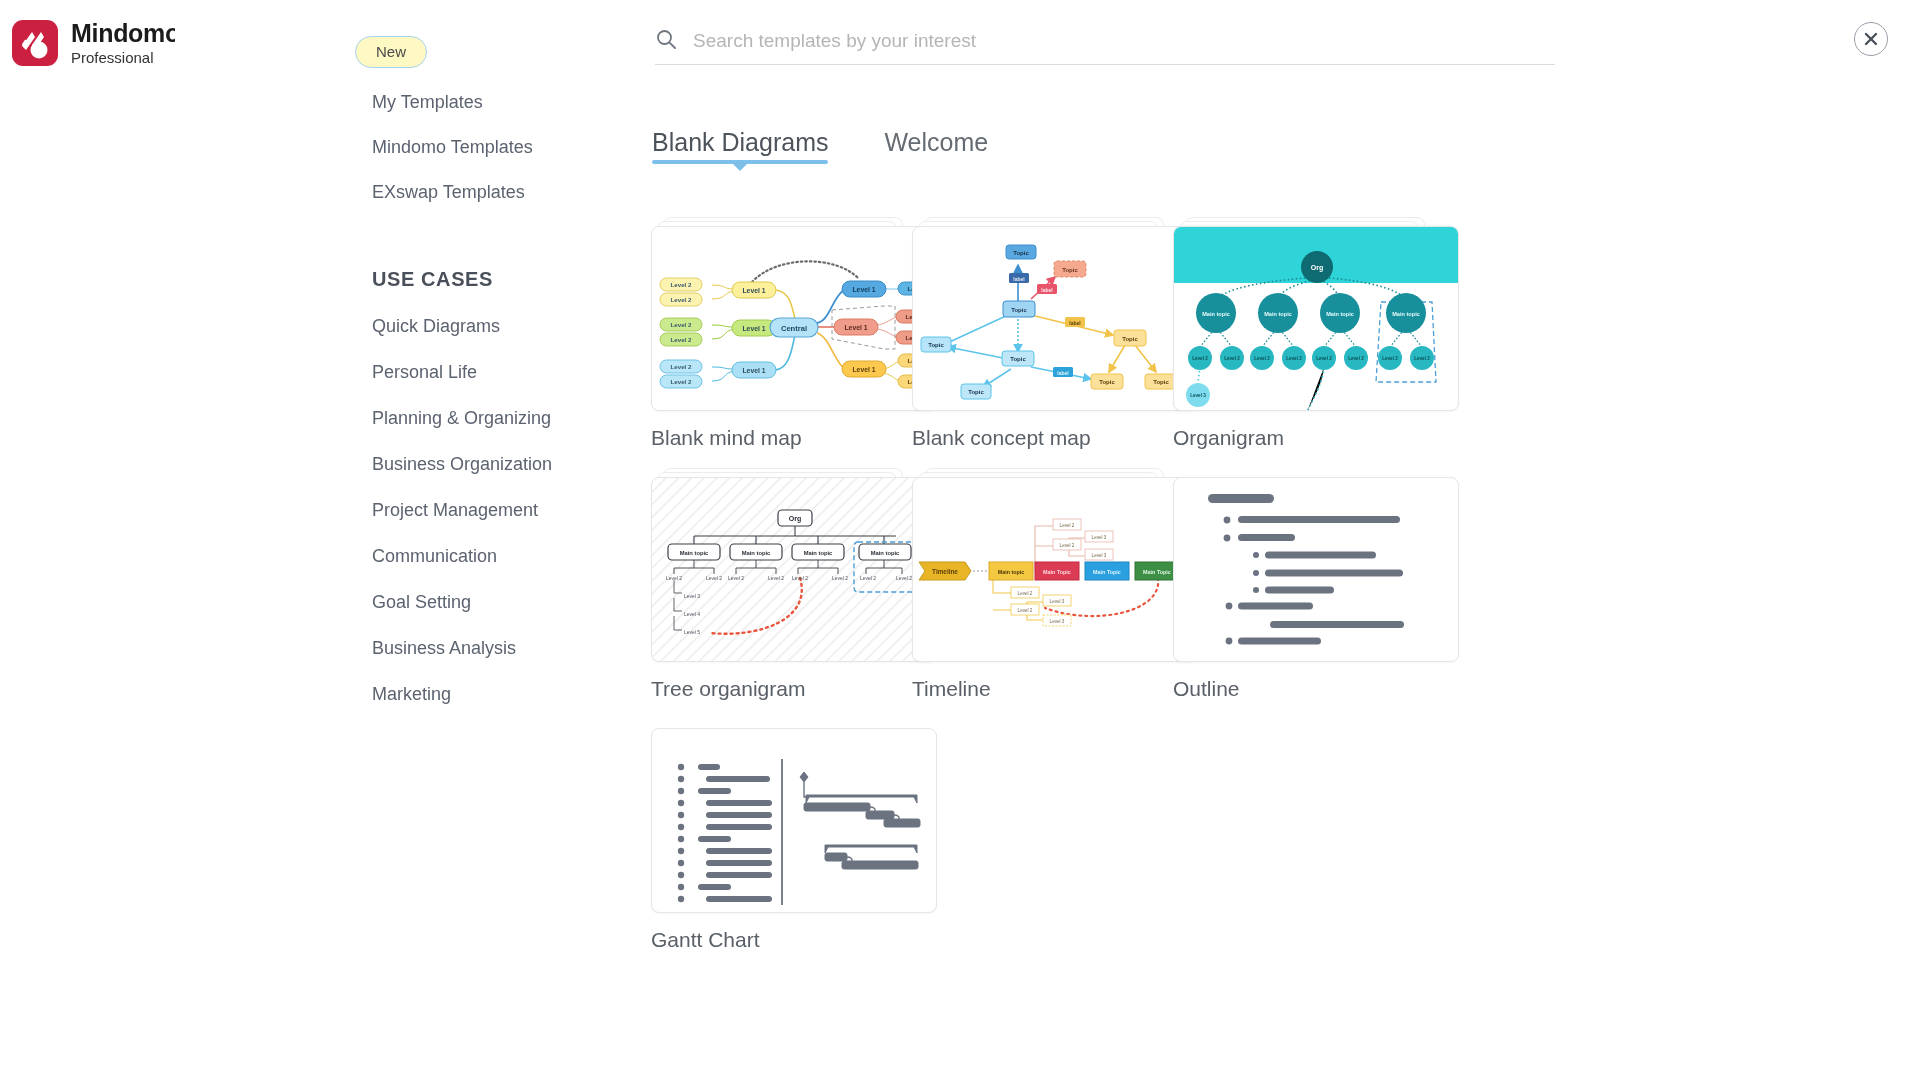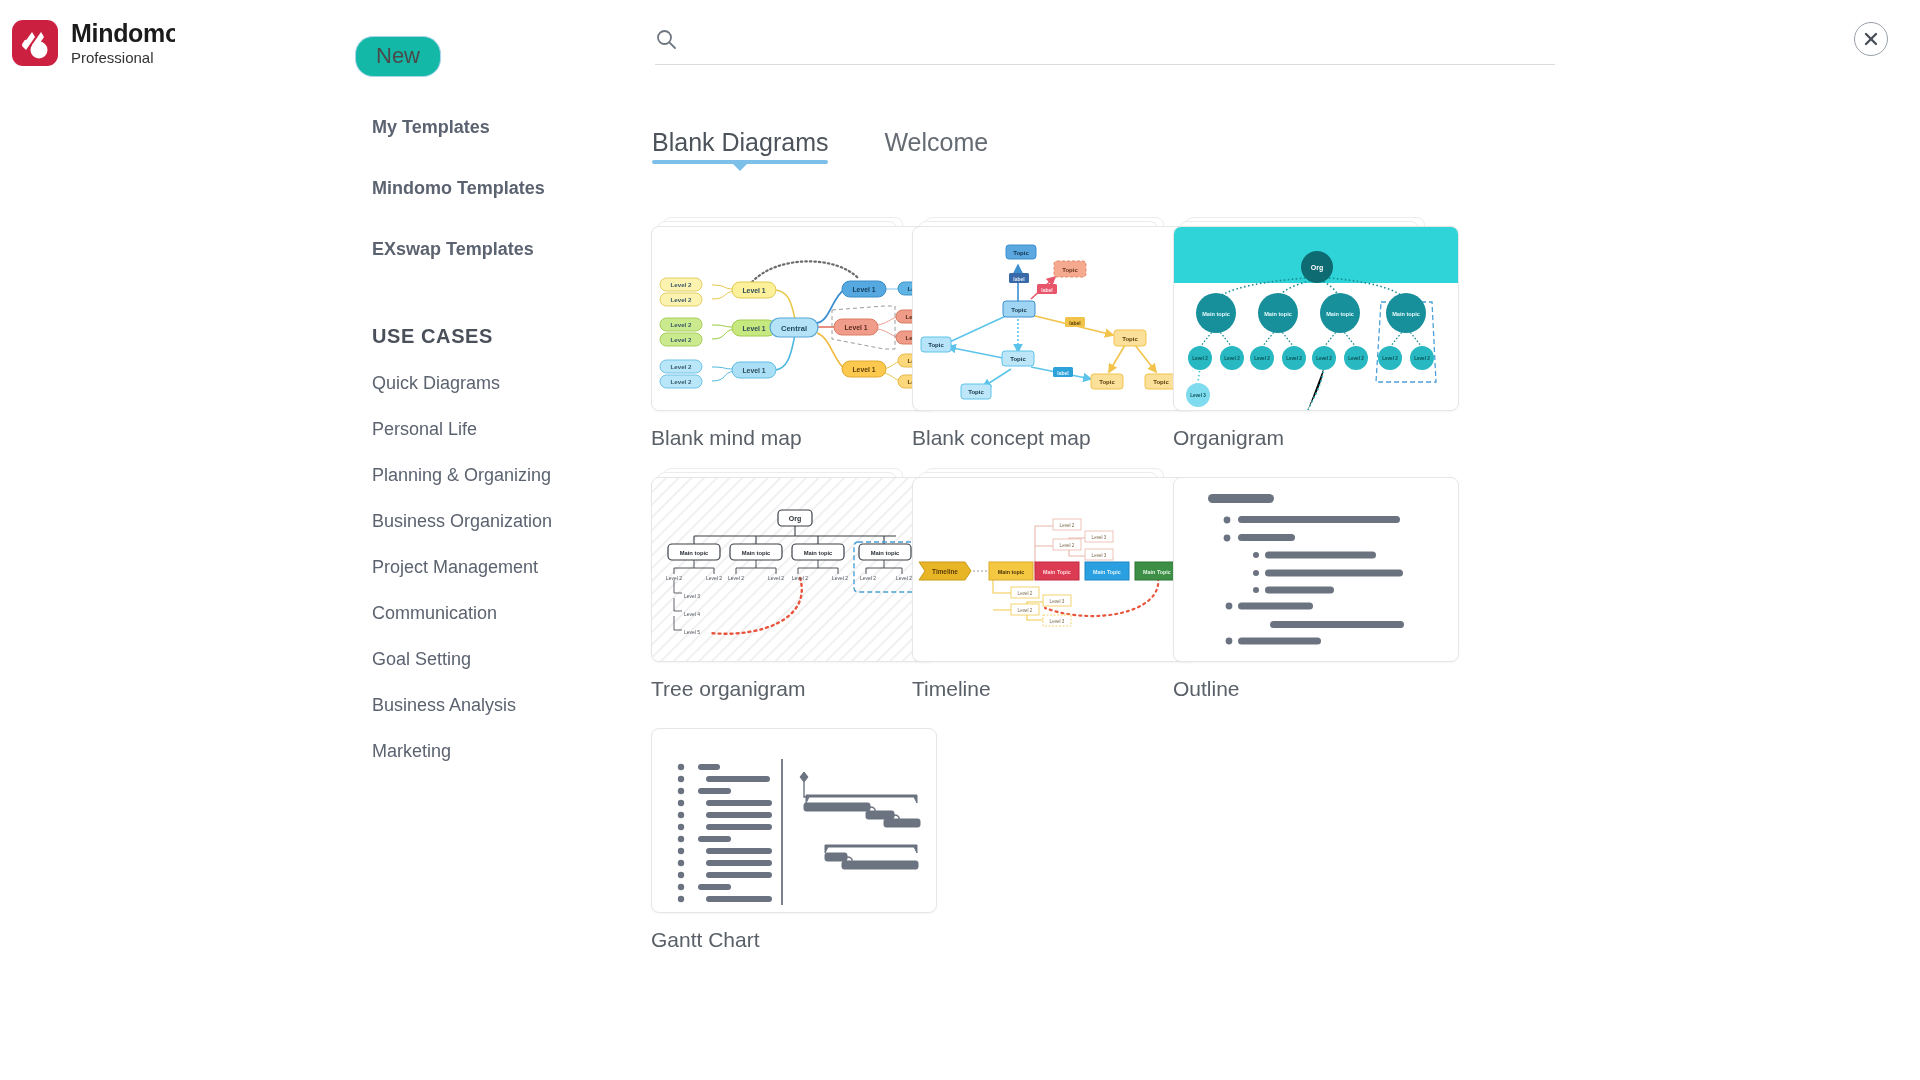--- a/index.html
+++ b/index.html
@@ -19,26 +19,26 @@
   }
   #logo-mark svg { position: absolute; left: 0; top: 0; }
   #logo-text { display: flex; flex-direction: column; line-height: 1; overflow: hidden; width: 104px; }
   #logo-name { font-size: 25px; font-weight: bold; color: #1b1b1b; letter-spacing: -0.3px; white-space: nowrap; }
   #logo-sub { font-size: 15px; color: #333; margin-top: 4px; white-space: nowrap; }
 
   
   #sidebar { position: absolute; left: 355px; top: 36px; width: 240px; }
   .nav-new {
     display: inline-block; padding: 6px 20px 7px; border-radius: 18px;
-    border: 1px solid #a8d4f0; background: #14b8a6; color: #4a4a4a;
-    font-size: 22px; cursor: pointer; margin-left: 0; text-align: center;
+    border: 1px solid #a8d4f0; background: #fef9c3; color: #4a4a4a;
+    font-size: 15px; cursor: pointer; margin-left: 0; text-align: center;
   }
   .nav-link {
     display: block; font-size: 18px; color: #5c6370;
-    margin-top: 40px; padding-left: 17px; cursor: pointer; white-space: nowrap; font-weight: bold;
+    margin-top: 24px; padding-left: 17px; cursor: pointer; white-space: nowrap;
   }
   #usecases-title {
     font-size: 20px; font-weight: bold; color: #4a5059;
     letter-spacing: 0.6px; padding-left: 17px; margin-top: 65px;
   }
   .uc-link {
     display: block; font-size: 18px; color: #5c6370;
     margin-top: 25px; padding-left: 17px; cursor: pointer; white-space: nowrap;
   }
 
@@ -135,20 +135,21 @@
   <div class="uc-link">Marketing</div>
 </div>
 
 <div id="search-wrap">
   <span>
     <svg width="22" height="22" viewBox="0 0 22 22" fill="none" stroke="#6e7680" stroke-width="1.8">
       <circle cx="9.5" cy="9.5" r="6.5"></circle>
         <line x1="14.3" y1="14.3" x2="20" y2="20" stroke-linecap="round"></line>
     </svg>
   </span>
+  <input id="search-input" type="text" placeholder="Search templates by your interest" style="">
 </div>
 
 <div id="tabs">
   <div class="tab active">Blank Diagrams</div>
   <div class="tab">Welcome</div>
 </div>
 
 <div id="close-btn">
   <svg width="18" height="18" viewBox="0 0 18 18">
     <line x1="4" y1="4" x2="14" y2="14" stroke="#4a5059" stroke-width="2.4" stroke-linecap="round"></line>

